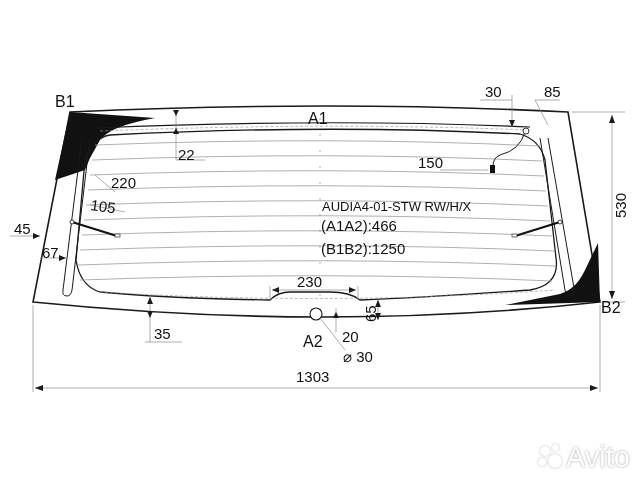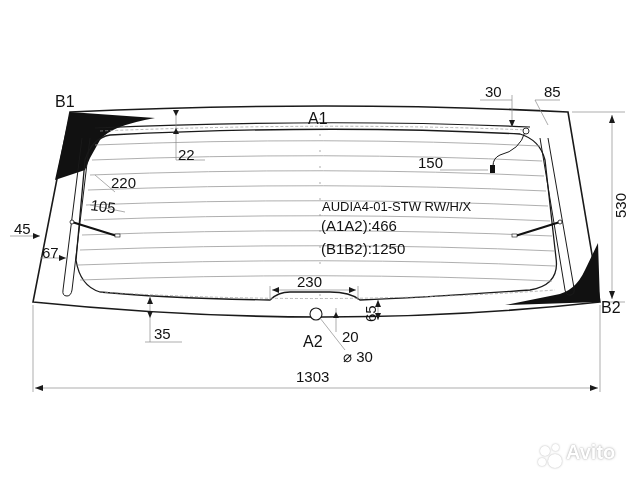--- a/index.html
+++ b/index.html
@@ -1,19 +1,19 @@
 <!DOCTYPE html>
 <html><head>
 <meta charset="utf-8">
 <style>
   html, body { margin:0; padding:0; background:#ffffff; }
   body { width:640px; height:480px; overflow:hidden; position:relative; font-family:"Liberation Sans", sans-serif; }
   #diagram { position:absolute; left:0; top:0; width:640px; height:480px; }
   .lbl { font-family:"Liberation Sans", sans-serif; fill:#111; }
-  .wm { position:absolute; left:532px; top:440px; font-family:"Liberation Sans", sans-serif; font-size:20px; font-weight:bold; color:#ffffff; text-shadow:0 0 3px #bbb, 0 0 1px #999; letter-spacing:0px; }
+  .wm { position:absolute; left:532px; top:440px; font-family:"Liberation Sans", sans-serif; font-size:29px; font-weight:normal; color:#ffffff; text-shadow:0 0 3px #bbb, 0 0 1px #999; letter-spacing:0px; }
   .wm-dots { position:absolute; left:538px; top:444px; width:30px; height:26px; }
   .wm-dots span { position:absolute; border-radius:50%; background:#fff; box-shadow:0 0 2px #aaa; }
 </style>
 </head>
 <body>
 
 <svg id="diagram" viewBox="0 0 640 480" xmlns="http://www.w3.org/2000/svg">
 
   <path d="M70,112 Q330,100 568,112 L600,302 Q330,332 33,302 Z" fill="none" stroke="#1a1a1a" stroke-width="1.6"></path>
 

